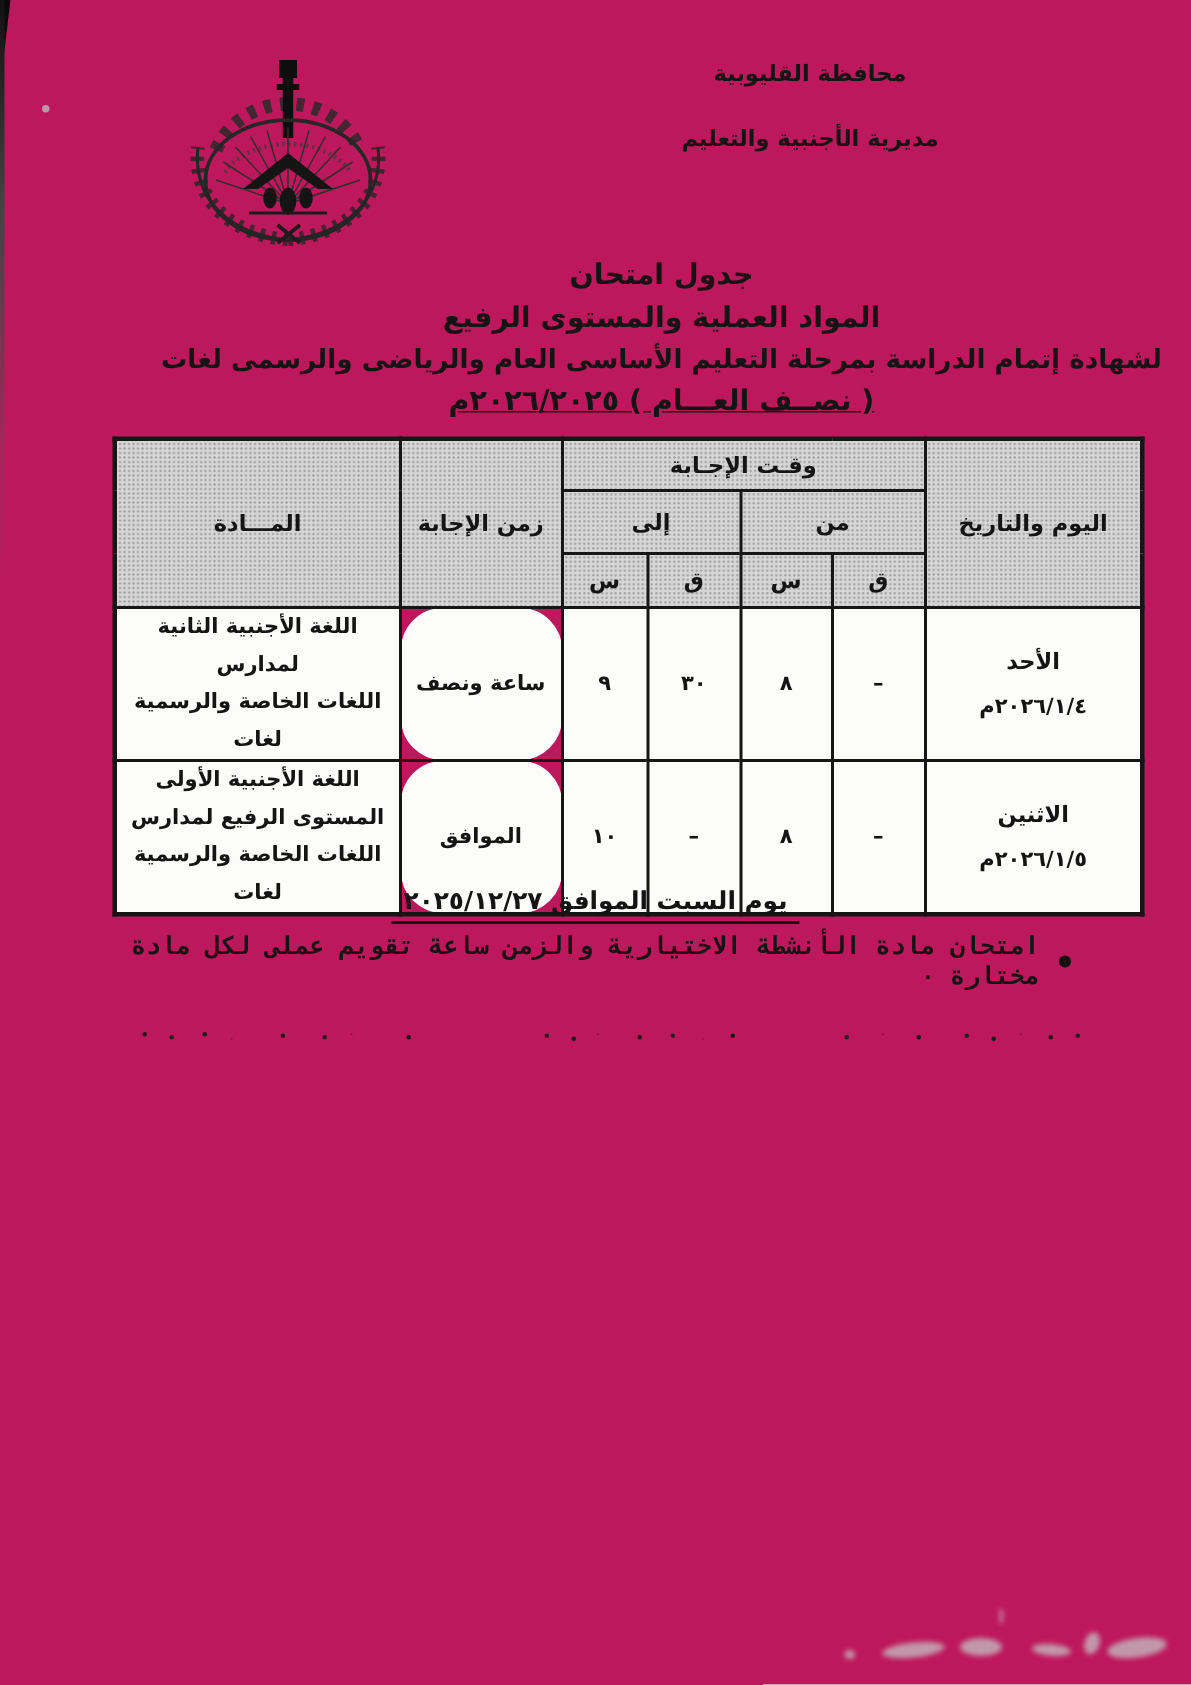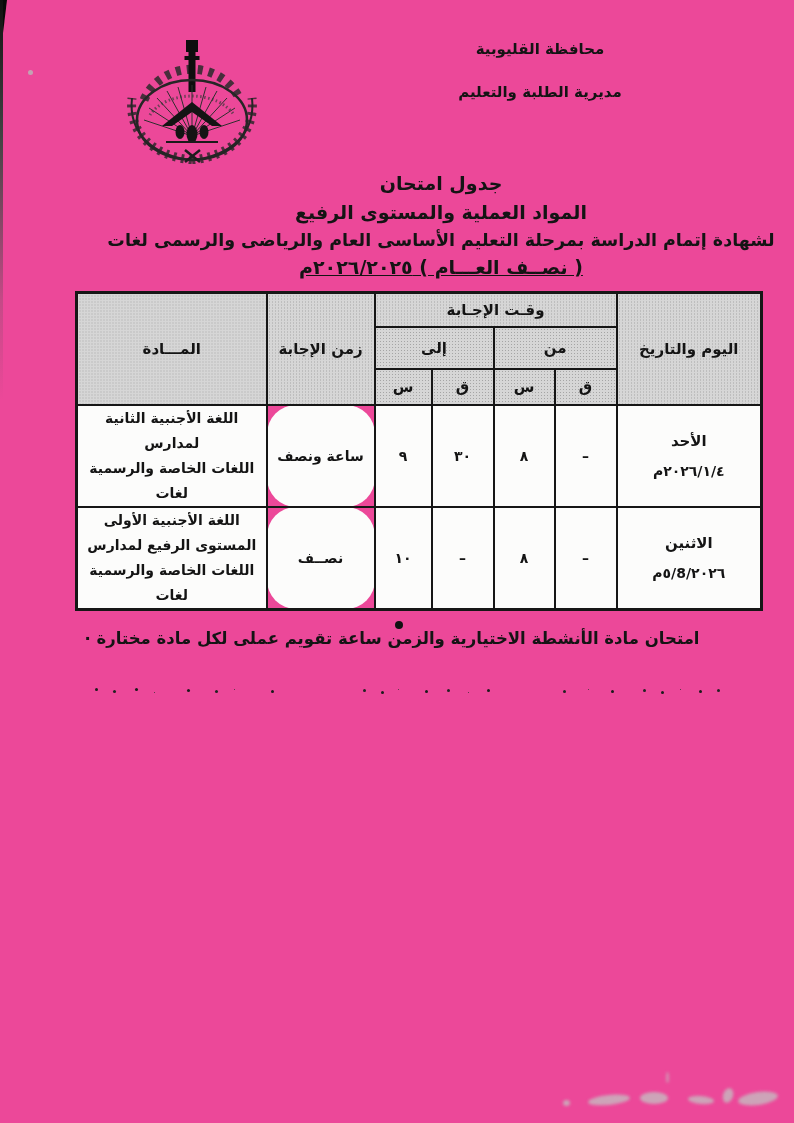--- a/index.html
+++ b/index.html
@@ -1,19 +1,19 @@
 <!DOCTYPE html>
 <html lang="ar" dir="rtl"><head>
 <meta charset="utf-8">
 <style>
   * { margin:0; padding:0; box-sizing:border-box; }
   html,body { background:#ffffff; }
   .page {
     position:relative; width:794px; height:1123px;
-    background:#ec4899; overflow:hidden;
+    background:#be185d; overflow:hidden;
     font-family:"DejaVu Sans", sans-serif;
     color:#141414; direction:rtl;
   }
 
   
   .corner-mark { position:absolute; left:0; top:0; width:0; height:0;
     border-top:58px solid #0a0a0a; border-right:7px solid transparent; }
   .edge-line { position:absolute; left:0; top:0; width:3px; height:400px;
     background:linear-gradient(#111 0%, #444 35%, rgba(80,80,80,.25) 75%, transparent 100%); }
   .speck { position:absolute; left:28px; top:70px; width:5px; height:5px;
@@ -53,22 +53,22 @@
   .day-cell .day-date { font-size:14px; letter-spacing:1px; }
   .subject-cell div { font-size:14px; line-height:25px; }
   .duration-cell { font-size:15px;border-radius:29px; }
   .num-cell { font-size:14px; }
 
   
   .notes-heading-wrap { position:absolute; top:591px; left:0; width:100%; text-align:center; }
   .notes-heading { display:inline-block; font-weight:bold; font-size:16.5px;
     border-bottom:2px solid #141414; padding:0 8px 4px; letter-spacing:.5px; }
   .bullets { position:absolute; top:621px; right:80px; left:70px; }
-  .bullet-row { display:flex; flex-direction:column; align-items:center;
-    justify-content:flex-start; margin-bottom:7px; }
+  .bullet-row { display:flex; flex-direction:row; align-items:center;
+    justify-content:flex-start; margin-bottom:7px;font-family:Liberation Mono, monospace; }
   .bullet-dot { width:8px; height:8px; background:#111; border-radius:50%;
     margin-left:13px; flex:0 0 auto; }
   .bullet-text { font-weight:bold; font-size:16.5px; letter-spacing:.2px; }
 
   
   .faded-dots { position:absolute; top:688px; left:95px; width:3px; height:3px;
     background:#1c1c1c; border-radius:50%;
     box-shadow: 18px 2px 0 0 #222, 40px 0 0 0 #1a1a1a, 58px 3px 0 -1px #333,
       92px 1px 0 0 #1a1a1a, 120px 2px 0 0 #222, 138px 0 0 -1px #333, 176px 2px 0 0 #1a1a1a,
       268px 1px 0 0 #222, 286px 3px 0 0 #1a1a1a, 302px 0 0 -1px #333,
@@ -81,21 +81,21 @@
 <body>
 
 <div class="page">
 
   <div class="corner-mark"></div>
   <div class="edge-line"></div>
   <div class="speck"></div>
 
   <div class="agency">
     <div class="line">محافظة القليوبية</div>
-    <div class="line">مديرية الطلبة والتعليم</div>
+    <div class="line">مديرية الأجنبية والتعليم</div>
   </div>
 
   <div class="emblem">
     <svg width="152" height="124" viewBox="0 0 152 124" xmlns="http://www.w3.org/2000/svg">
 
       <path d="M28,60 A 52 50 0 0 1 124,60" fill="none" stroke="#2a2a2a" stroke-width="9" stroke-dasharray="5 6" opacity=".85"></path>
 
       <rect x="70" y="0" width="12" height="12" fill="#0e0e0e"></rect>
       <rect x="72.5" y="10" width="7" height="42" fill="#0e0e0e"></rect>
       <rect x="68.5" y="16" width="15" height="4" fill="#0e0e0e"></rect>
@@ -177,36 +177,39 @@
       <td class="num-cell">٩</td>
       <td class="duration-cell">ساعة ونصف</td>
       <td class="subject-cell">
         <div>اللغة الأجنبية الثانية لمدارس</div>
         <div>اللغات الخاصة والرسمية لغات</div>
       </td>
     </tr>
     <tr style="height:96px">
       <td class="day-cell">
         <div class="day-name">الاثنين</div>
-        <div class="day-date">٢٠٢٦/8/٥م</div>
+        <div class="day-date">٢٠٢٦/١/٥م</div>
       </td>
       <td class="num-cell">–</td>
       <td class="num-cell">٨</td>
       <td class="num-cell">–</td>
       <td class="num-cell">١٠</td>
-      <td class="duration-cell">نصــف</td>
+      <td class="duration-cell">الموافق</td>
       <td class="subject-cell">
         <div>اللغة الأجنبية الأولى</div>
         <div>المستوى الرفيع لمدارس</div>
         <div>اللغات الخاصة والرسمية لغات</div>
       </td>
     </tr>
   </tbody>
     </table>
 
+  <div class="notes-heading-wrap">
+    <span class="notes-heading">يوم السبت الموافق ٢٠٢٥/١٢/٢٧</span>
+  </div>
   <div class="bullets">
     <div class="bullet-row">
       <span class="bullet-dot"></span>
       <span class="bullet-text">امتحان مادة الأنشطة الاختيارية والزمن ساعة تقويم عملى لكل مادة مختارة ·</span>
     </div>
   </div>
 
   <div class="faded-dots"></div>
 
   <div class="smudge" style="left:563px;top:1100px;width:7px;height:6px"></div>

